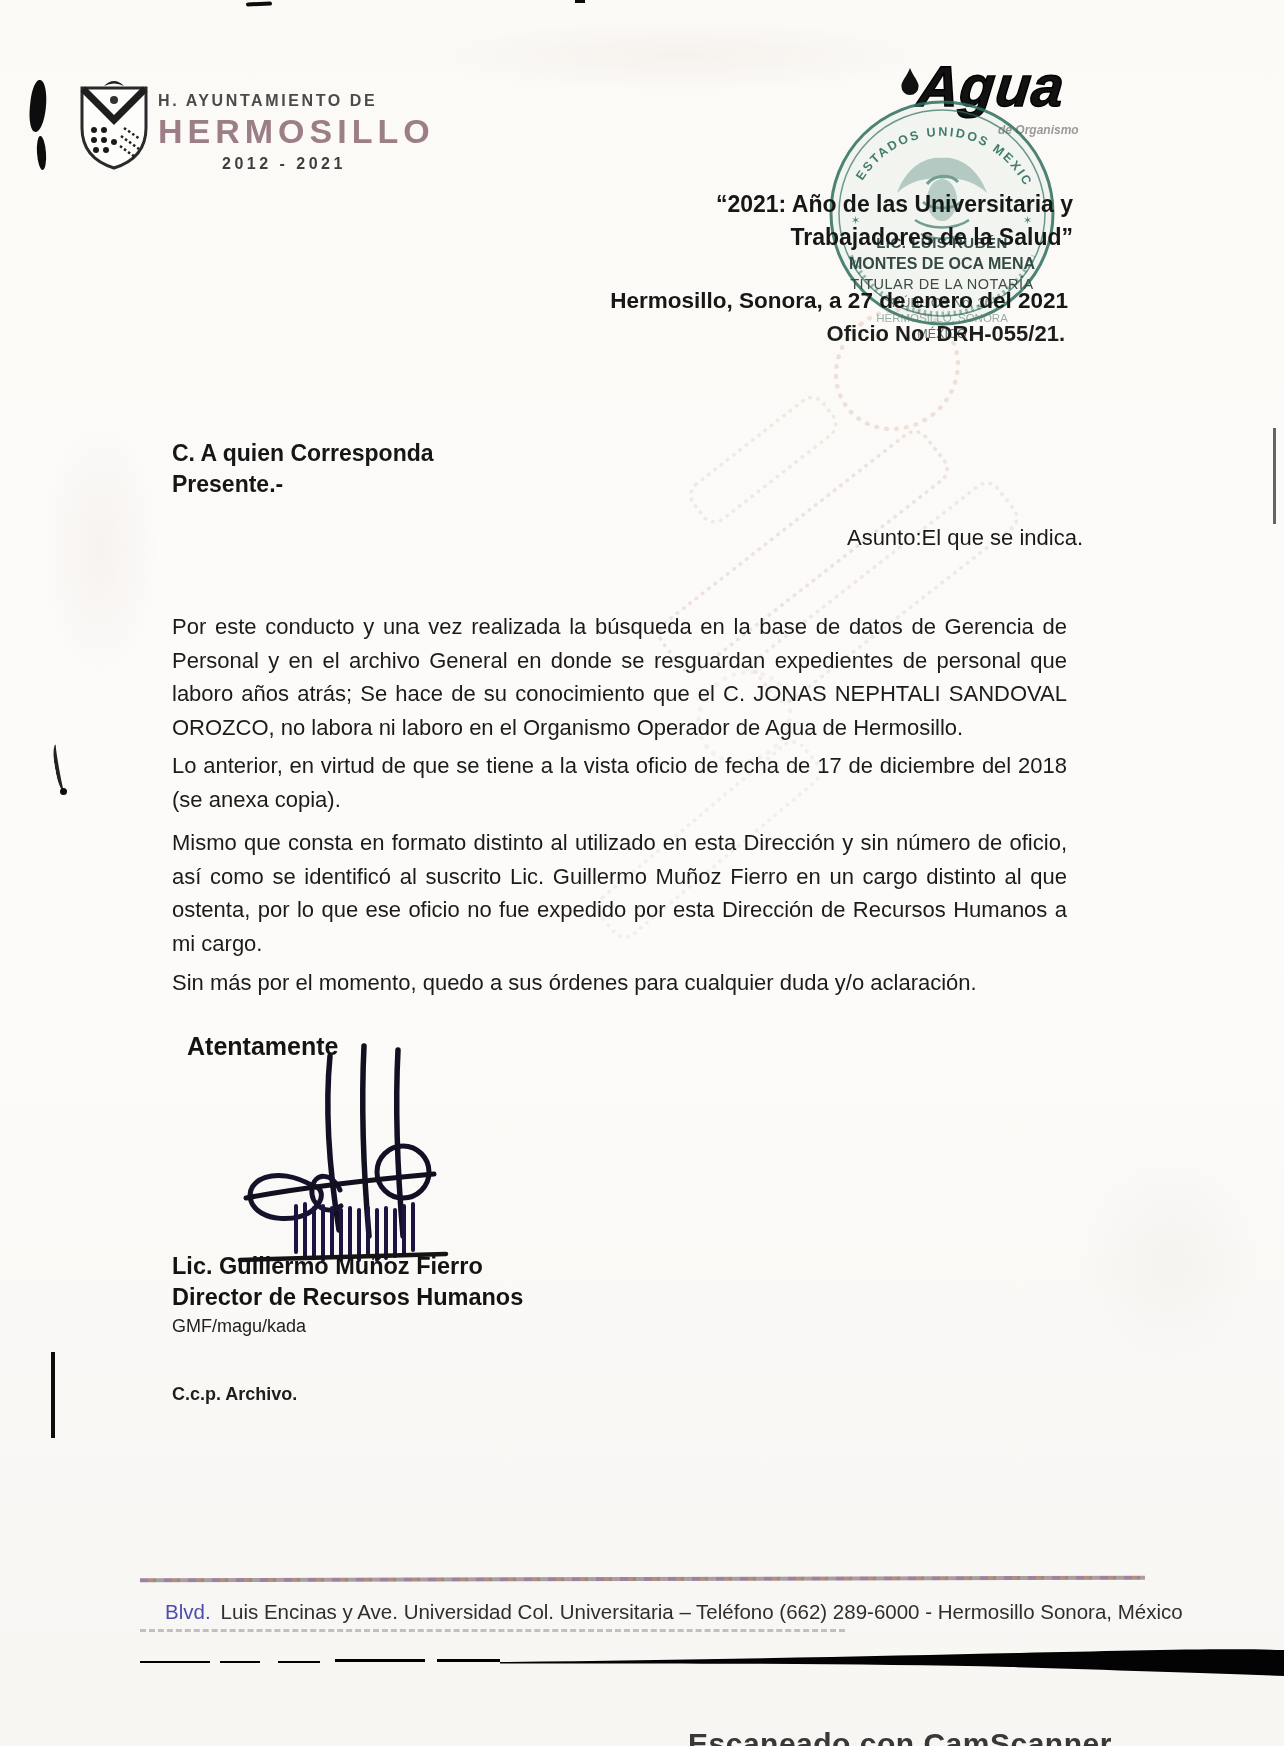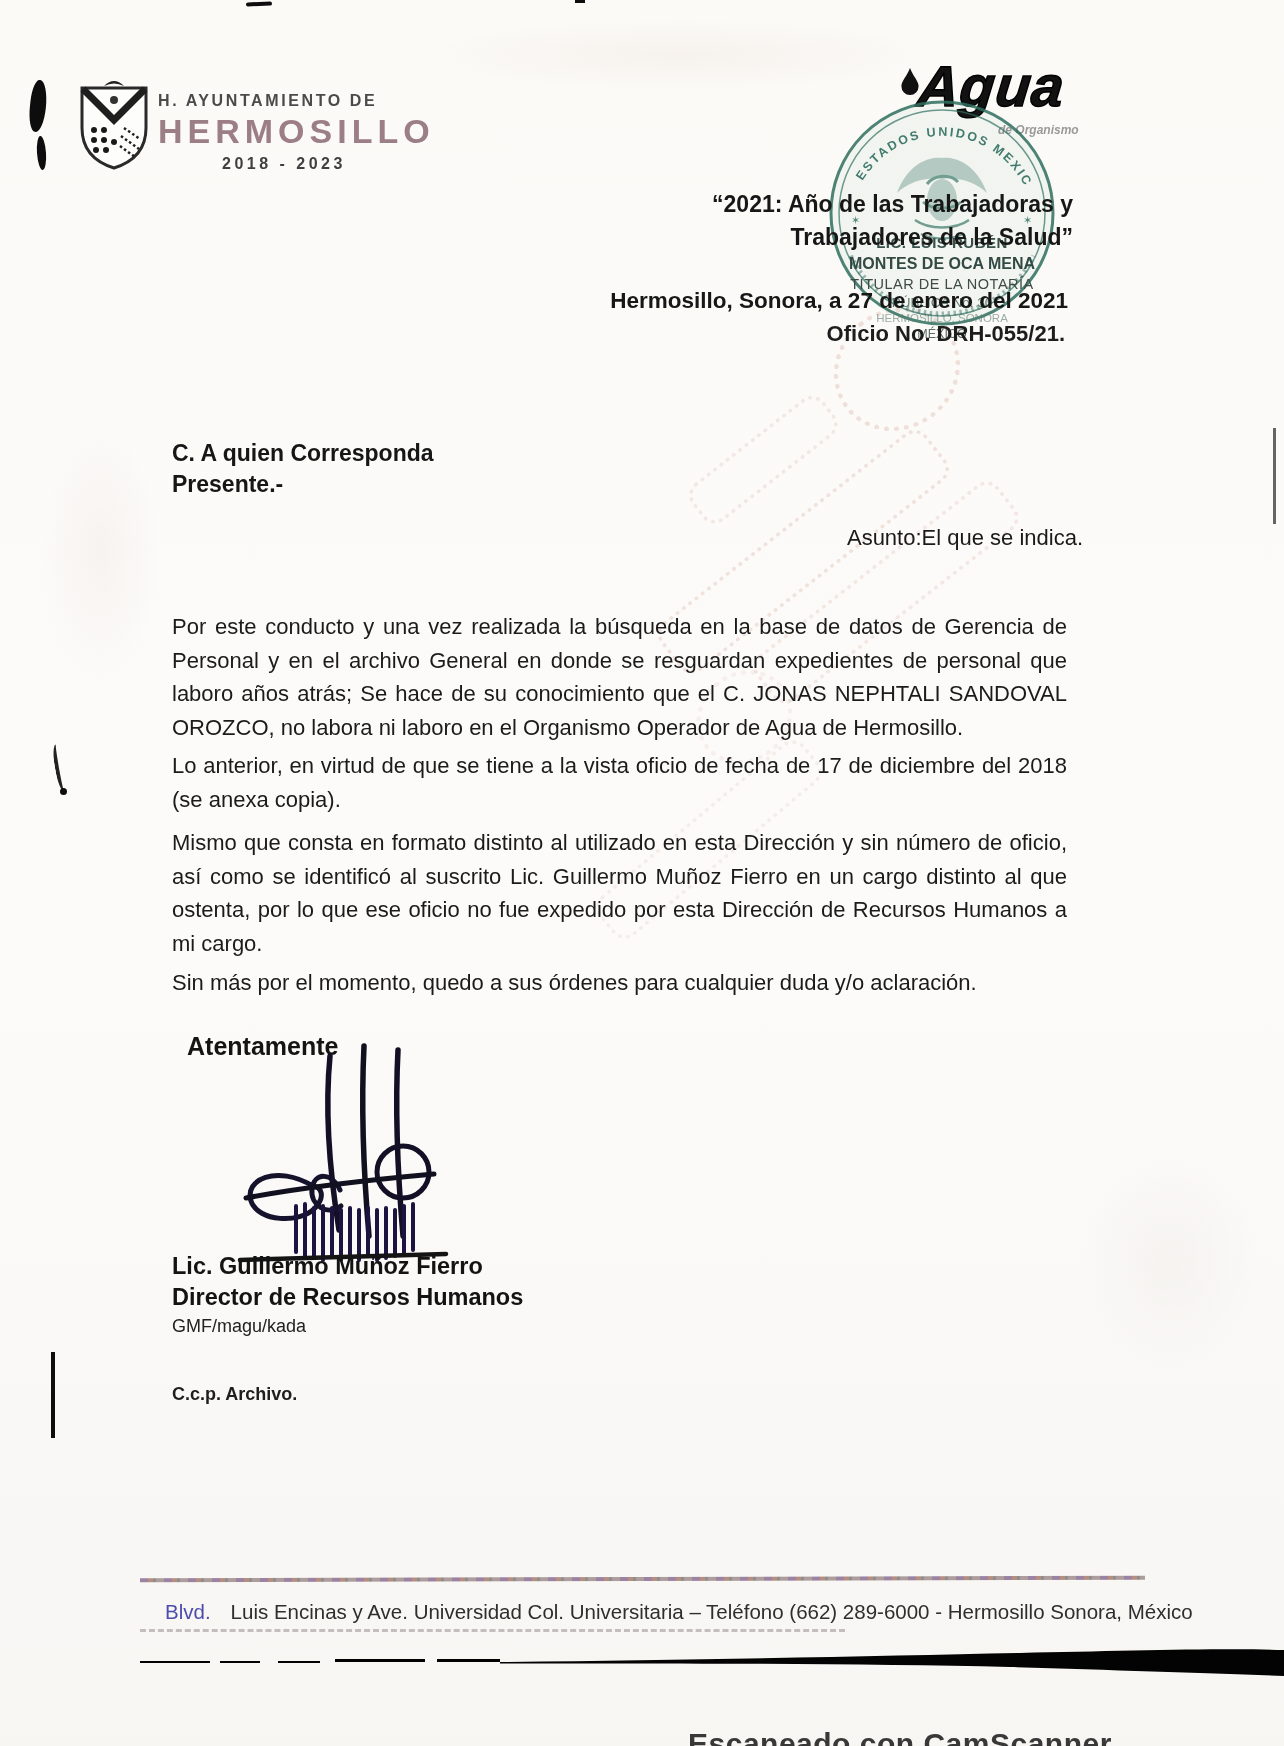--- a/index.html
+++ b/index.html
@@ -29,21 +29,21 @@
   .para{width:895px;font-size:22px;line-height:33.5px;text-align:justify;color:#1b1b1b;}
   .para.last{text-align:left;}
   .closing{font-size:25px;font-weight:bold;color:#141414;}
   .sig-name{font-size:23.5px;font-weight:bold;line-height:31px;color:#131313;}
   .sig-initials{font-size:18px;color:#222;margin-top:3px;}
   .ccp{font-size:18px;color:#1e1e1e;font-weight:bold;}
   
   .foot-divider{width:1005px;height:4px;opacity:.75;transform:rotate(-.15deg);
     background:repeating-linear-gradient(90deg,#7b5c86 0 8px,#a06a58 8px 13px,#6b6b6b 13px 16px,#93807f 16px 24px);}
   .foot-address{font-size:20.5px;color:#2e2e2e;}
-  .foot-address .blvd{color:#4c4cae;padding-right:20px;}
+  .foot-address .blvd{color:#4c4cae;padding-right:10px;}
   .foot-subline{width:705px;border-top:3px dashed rgba(118,104,110,.4);}
   .camscanner{font-size:30px;font-weight:bold;color:#383838;letter-spacing:.5px;}
   
   .art{background:#0d0d0d;}
   .smudge{pointer-events:none;}
   .wm-bar{position:absolute;border:4px dotted rgba(182,106,82,.16);border-radius:16px;}
   .wm-loop{position:absolute;border:5px dotted rgba(182,106,82,.18);border-radius:50%;}
 </style>
 </head>
 <body>
@@ -82,21 +82,21 @@
     <g stroke="#1f1f1f" stroke-width="2.5" stroke-dasharray="2.5 2.5">
       <path d="M50,50 l16,11"></path>
         <path d="M47,58 l18,13"></path>
         <path d="M46,68 l15,11"></path>
     </g>
   </svg>
 
   <div class="abs" style="left:158px;top:92px;">
     <div class="muni-line1">H. AYUNTAMIENTO DE</div>
     <div class="muni-name">HERMOSILLO</div>
-    <div class="muni-term">2018 - 2023</div>
+    <div class="muni-term">2012 - 2021</div>
   </div>
 
   <svg class="abs" style="left:901px;top:68px;" width="18" height="28" viewBox="0 0 16 26">
     <path d="M8,0 C11,8 16,12 16,17 A8,8 0 1 1 0,17 C0,12 5,8 8,0 Z" fill="#111"></path>
   </svg>
   <div class="abs" style="left:918px;top:58px;">
     <div class="agua-word">Agua</div>
   </div>
   <div class="abs agua-sub" style="left:998px;top:123px;">de Organismo</div>
 
@@ -122,21 +122,21 @@
     </g>
   </svg>
 
   <div class="abs stampline b" style="left:827px;top:218px;font-size:15px;letter-spacing:.5px;">LIC. LUIS RUBÉN</div>
   <div class="abs stampline b" style="left:827px;top:239px;font-size:16px;color:#334a44;">MONTES DE OCA MENA</div>
   <div class="abs stampline" style="left:827px;top:260px;font-size:14.5px;color:#3d4a46;letter-spacing:.5px;">TITULAR DE LA NOTARÍA</div>
   <div class="abs stampline" style="left:827px;top:279px;font-size:13.5px;color:#47685c;opacity:.85;">PÚBLICA No. 30</div>
   <div class="abs stampline" style="left:827px;top:296px;font-size:11.5px;color:#5d7a6e;opacity:.6;">HERMOSILLO, SONORA</div>
   <div class="abs stampline" style="left:827px;top:311px;font-size:12.5px;color:#4a5c54;opacity:.9;">MÉXICO</div>
 
-  <div class="abs motto" style="right:211px;top:188px;">“2021: Año de las Trabajadoras y</div>
+  <div class="abs motto" style="right:211px;top:188px;">“2021: Año de las Universitaria y</div>
   <div class="abs motto" style="right:211px;top:221px;">Trabajadores de la Salud”</div>
   <div class="abs dateline" style="right:216px;top:282px;">Hermosillo, Sonora, a 27 de enero del 2021</div>
   <div class="abs oficio" style="right:219px;top:321px;">Oficio No. DRH-055/21.</div>
 
   <div class="abs recipient" style="left:172px;top:438px;">
     <div>C. A quien Corresponda</div>
     <div>Presente.-</div>
   </div>
 
   <div class="abs subject" style="right:201px;top:525px;">

